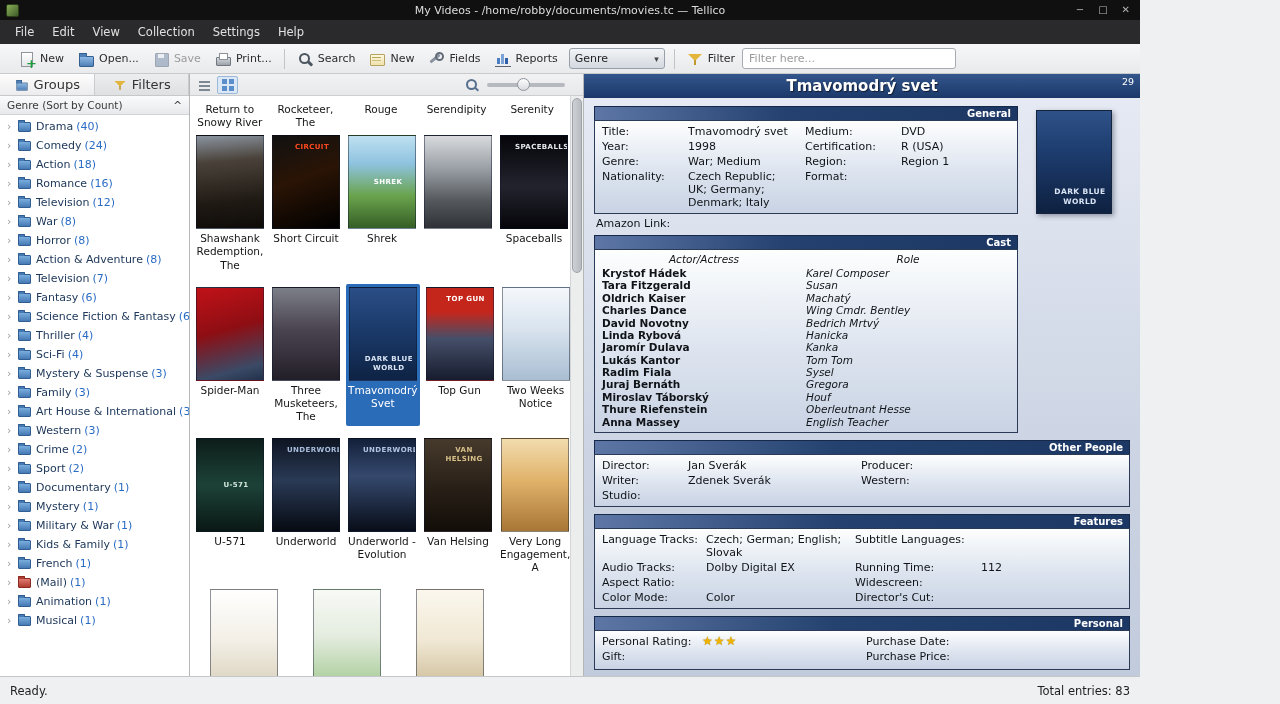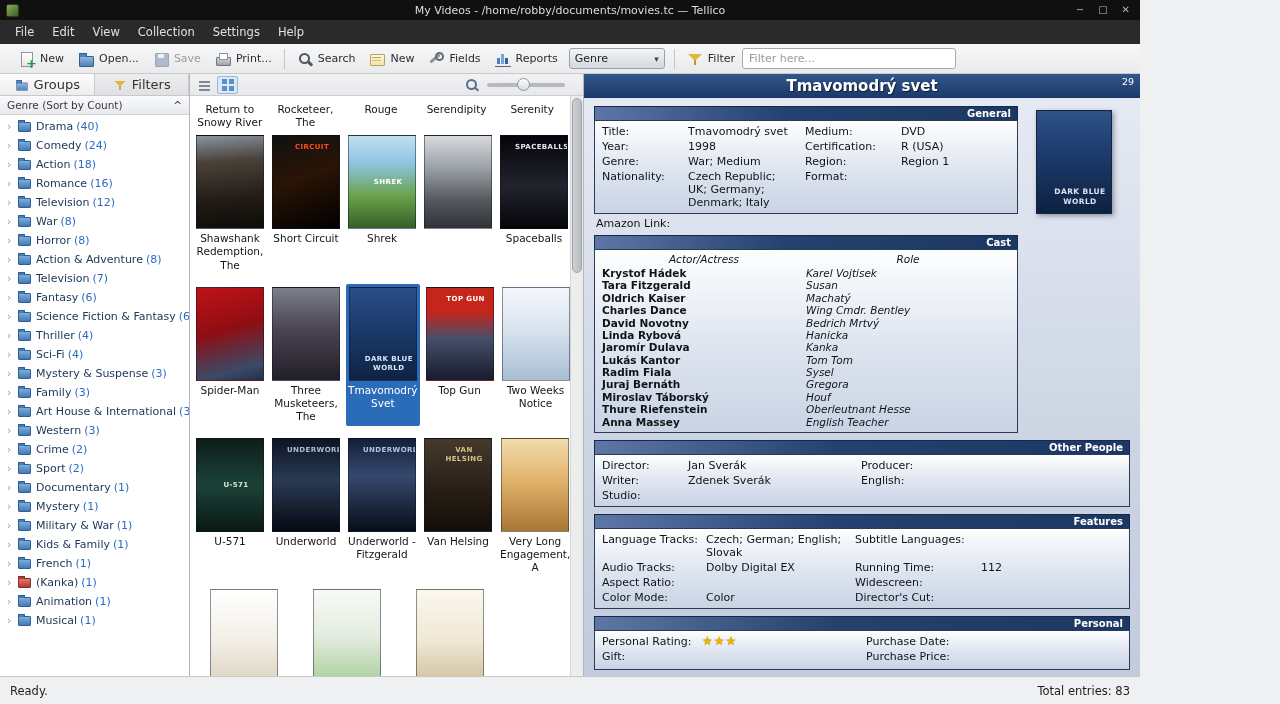--- a/index.html
+++ b/index.html
@@ -357,21 +357,21 @@
           </div>
           <div class="tree-row">
             <span class="tree-arrow">›</span>
             <span class="folder-icon"></span>
             <span class="tree-label">French</span>
             <span class="tree-count">(1)</span>
           </div>
           <div class="tree-row">
             <span class="tree-arrow">›</span>
             <span class="folder-icon red"></span>
-            <span class="tree-label">(Kanka)</span>
+            <span class="tree-label">(Mail)</span>
             <span class="tree-count">(1)</span>
           </div>
           <div class="tree-row">
             <span class="tree-arrow">›</span>
             <span class="folder-icon"></span>
             <span class="tree-label">Animation</span>
             <span class="tree-count">(1)</span>
           </div>
           <div class="tree-row">
             <span class="tree-arrow">›</span>
@@ -480,21 +480,21 @@
                 <div class="tile">
                   <div class="cover" style="background: linear-gradient(rgb(14, 21, 34) 0%, rgb(42, 58, 85) 45%, rgb(6, 10, 18) 100%);">
                     <div class="cover-text ct-top" style="color: rgb(168, 188, 220);">UNDERWORLD</div>
                   </div>
                   <div class="tile-label">Underworld</div>
                 </div>
                 <div class="tile">
                   <div class="cover" style="background: linear-gradient(rgb(19, 32, 58) 0%, rgb(53, 73, 110) 40%, rgb(8, 13, 24) 100%);">
                     <div class="cover-text ct-top" style="color: rgb(178, 194, 226);">UNDERWORLD</div>
                   </div>
-                  <div class="tile-label">Underworld - Fitzgerald</div>
+                  <div class="tile-label">Underworld - Evolution</div>
                 </div>
                 <div class="tile">
                   <div class="cover" style="background: linear-gradient(rgb(70, 58, 44) 0%, rgb(42, 33, 24) 50%, rgb(18, 13, 8) 100%);">
                     <div class="cover-text ct-top" style="color: rgb(216, 192, 138);">VAN HELSING</div>
                   </div>
                   <div class="tile-label">Van Helsing</div>
                 </div>
                 <div class="tile">
                   <div class="cover" style="background: linear-gradient(rgb(242, 220, 174) 0%, rgb(224, 178, 106) 45%, rgb(168, 118, 54) 100%);"></div>
                   <div class="tile-label">Very Long Engagement, A</div>
@@ -554,21 +554,21 @@
             <div class="amazon-link">Amazon Link:</div>
             <div class="sec-header">Cast</div>
             <div class="sec-box cast-box">
               <div class="cast-head">
                 <span>Actor/Actress</span>
                 <span>Role</span>
               </div>
               <div id="cast-rows">
                   <div class="cast-row">
                     <span class="cast-name">Krystof Hádek</span>
-                    <span class="cast-role">Karel Vojtisek</span>
+                    <span class="cast-role">Karel Composer</span>
                   </div>
                   <div class="cast-row">
                     <span class="cast-name">Tara Fitzgerald</span>
                     <span class="cast-role">Susan</span>
                   </div>
                   <div class="cast-row">
                     <span class="cast-name">Oldrich Kaiser</span>
                     <span class="cast-role">Machatý</span>
                   </div>
                   <div class="cast-row">
@@ -623,21 +623,21 @@
         <div class="sec-gap"></div>
         <div class="sec-header">Other People</div>
         <div class="sec-box">
           <div class="fields-grid g-other" id="other-grid">
               <span class="f-label">Director:</span>
               <span class="f-value">Jan Sverák</span>
               <span class="f-label">Producer:</span>
               <span class="f-value"></span>
               <span class="f-label">Writer:</span>
               <span class="f-value">Zdenek Sverák</span>
-              <span class="f-label">English:</span>
+              <span class="f-label">Western:</span>
               <span class="f-value"></span>
               <span class="f-label">Studio:</span>
               <span class="f-value"></span>
               <span class="f-label"></span>
               <span class="f-value"></span>
             </div>
         </div>
         <div class="sec-gap"></div>
         <div class="sec-header">Features</div>
         <div class="sec-box">

